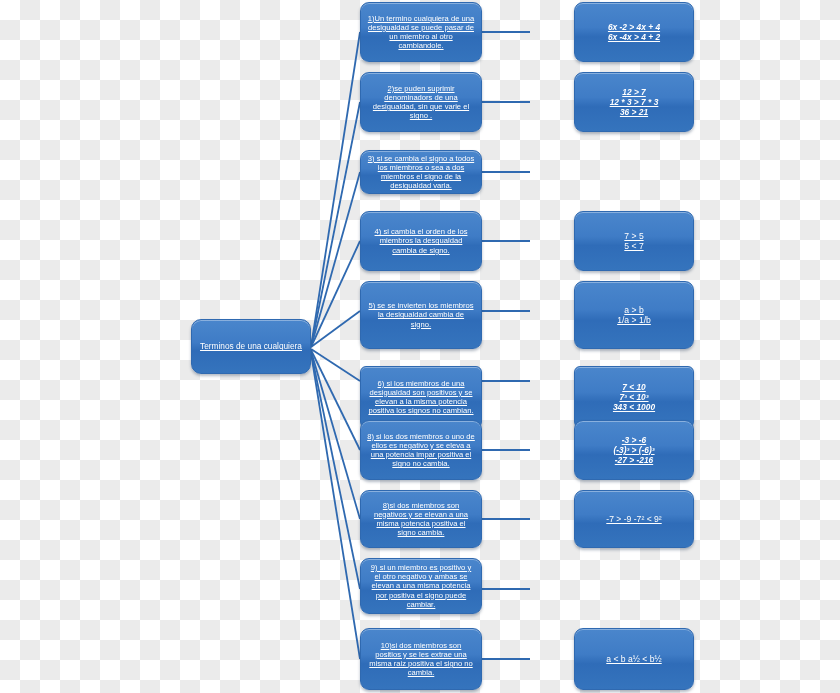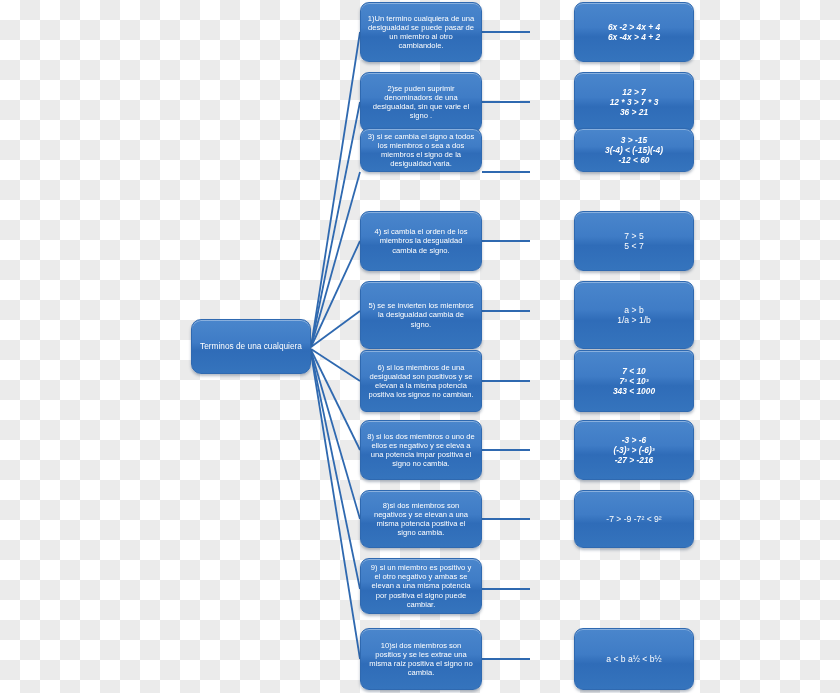--- a/index.html
+++ b/index.html
@@ -27,45 +27,45 @@
     box-shadow:0 2px 3px rgba(40,60,90,.35), inset 0 1px 0 rgba(255,255,255,.35);
     color:#ffffff;
     display:flex;
     align-items:center;
     justify-content:center;
     text-align:center;
     line-height:1.22;
     padding:3px 6px;
     overflow:hidden;
   }
-  .node span{display:block;width:100%;}
+  .node span{display:block;width:100%;text-decoration:underline;}
 
   .root{
     left:191px;top:319px;width:120px;height:55px;
     font-size:8.3px;
     border-radius:10px;
   }
   .lvl1{
     left:360px;width:122px;
     font-size:7.6px;
   }
   .lvl2{
     left:530px;width:120px;
     font-size:8.4px;
     font-style:italic;
     font-weight:bold;
     margin-left:44px;
   }
   .lvl2.plain{font-style:normal;font-weight:normal;font-size:8.6px;align-items:center;}
   .r1{top:2px;height:60px;}
   .r2{top:72px;height:60px;}
-  .r3{top:128px;height:44px;}
+  .r3{top:150px;height:44px;}
   .r4{top:211px;height:60px;}
   .r5{top:281px;height:68px;}
-  .r6{top:350px;height:62px;border-radius:6px;}
+  .r6{top:366px;height:62px;border-radius:6px;}
   .r7{top:420px;height:60px;}
   .r8{top:490px;height:58px;}
   .r9{top:558px;height:56px;}
   .r10{top:628px;height:62px;}
 </style>
 </head>
 <body>
 
 <div id="canvas">
 
@@ -115,27 +115,20 @@
   <div class="node lvl2 r2">
     <span>
         <div>12 &gt; 7</div>
         <div>12 * 3 &gt; 7 * 3</div>
         <div>36 &gt; 21</div>
       </span>
   </div>
 
   <div class="node lvl1 r3">
     <span>3) si  se cambia el signo a todos los miembros  o sea a dos miembros  el signo de la desigualdad varia.</span>
-  </div>
-  <div class="node lvl2 r3">
-    <span>
-        <div>3 &gt; -15</div>
-        <div>3(-4) &lt; (-15)(-4)</div>
-        <div>-12 &lt; 60</div>
-      </span>
   </div>
 
   <div class="node lvl1 r4">
     <span>4) si cambia el orden de los miembros la desgualdad cambia de signo.</span>
   </div>
   <div class="node lvl2 r4 plain">
     <span>
         <div>7 &gt; 5</div>
         <div>5 &lt; 7</div>
       </span>

